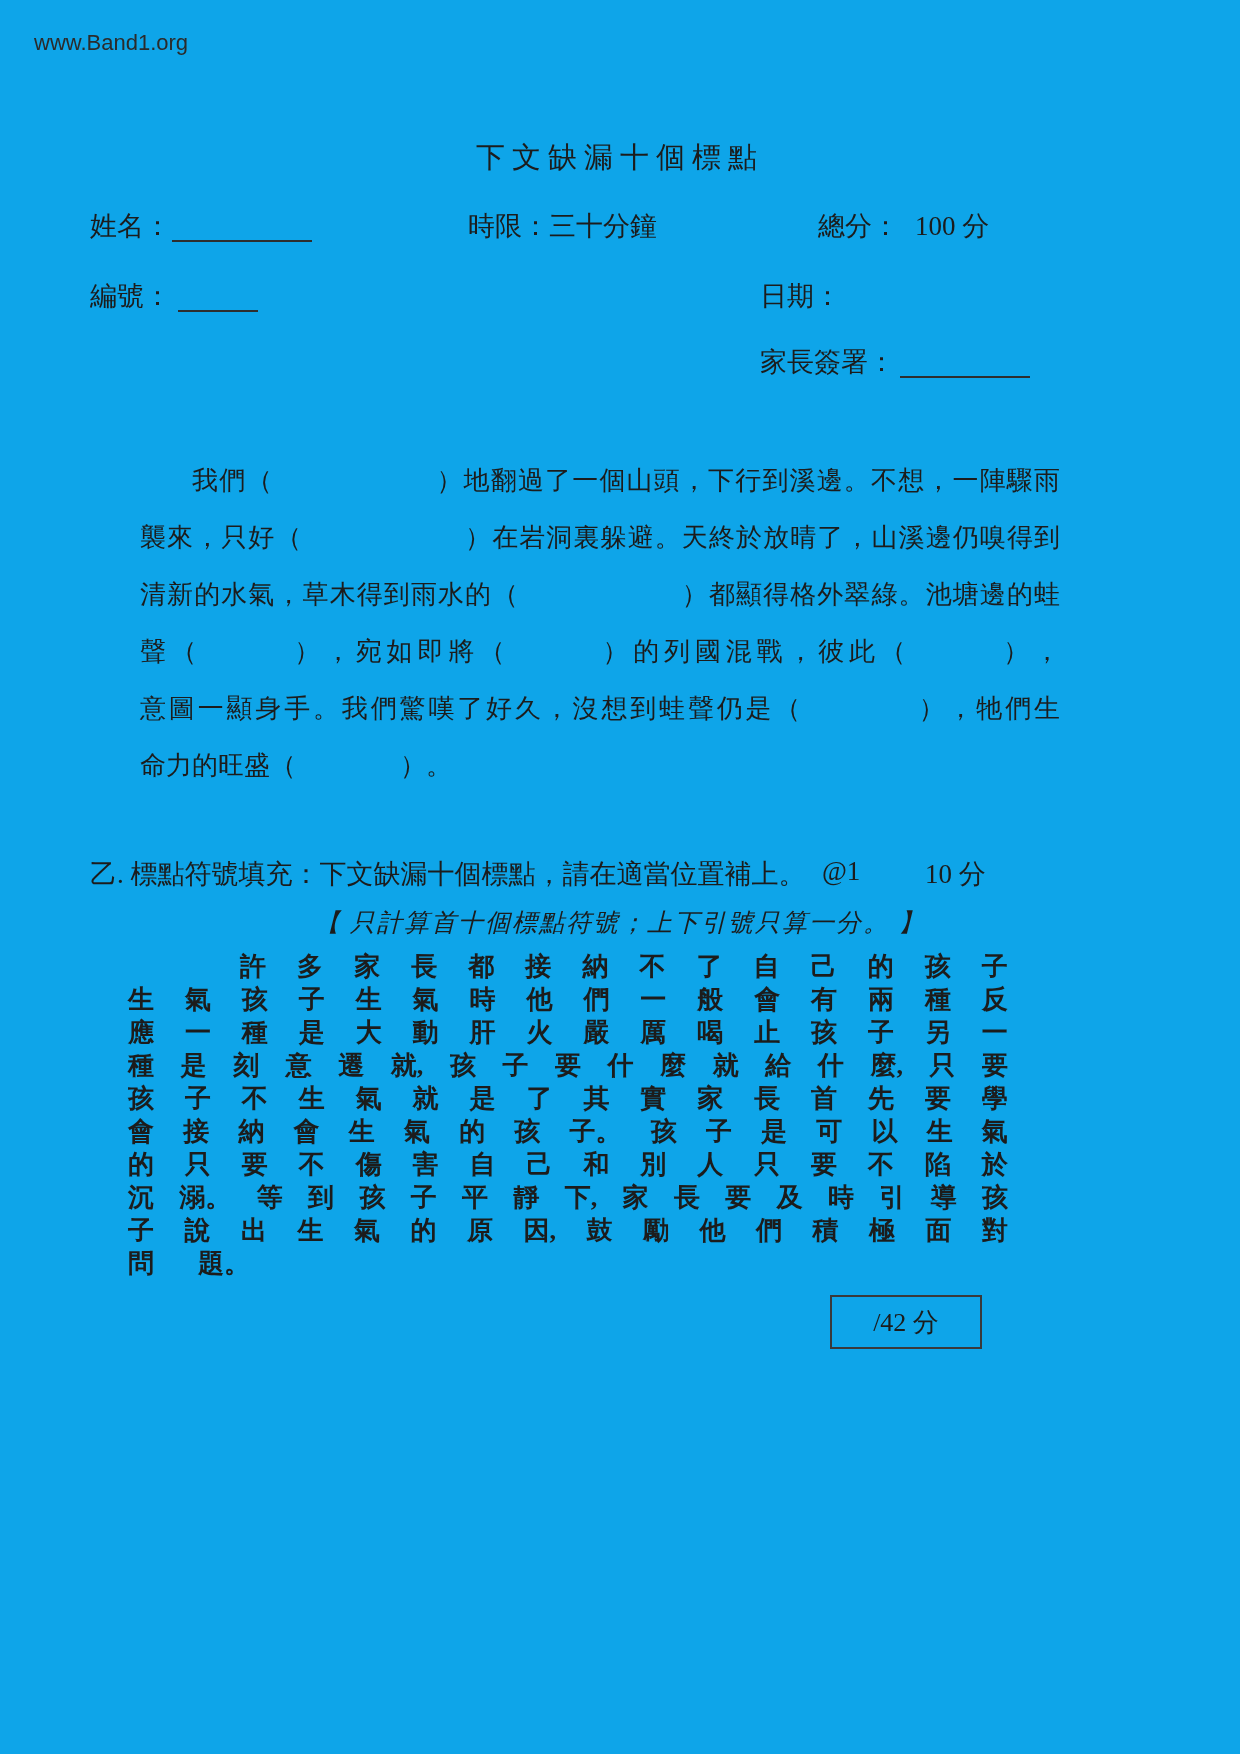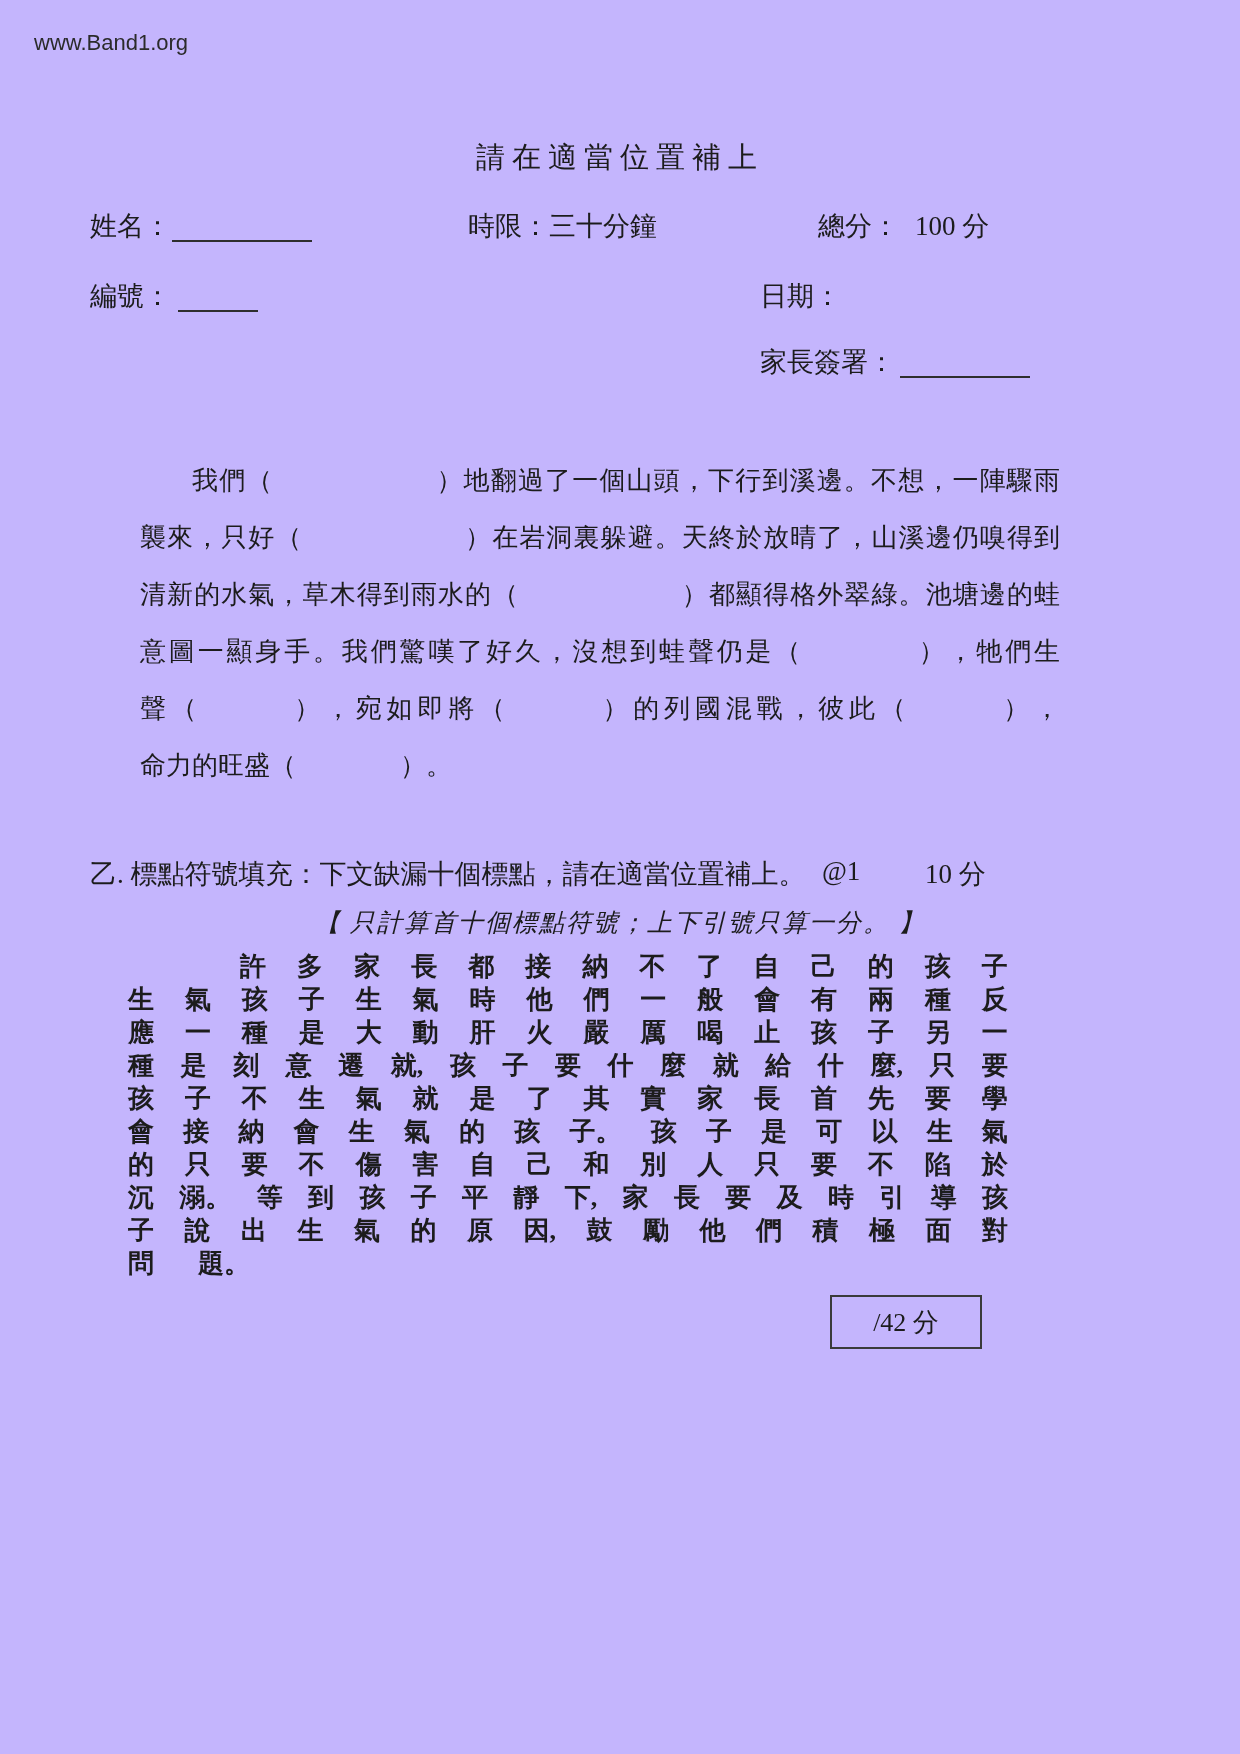--- a/index.html
+++ b/index.html
@@ -1,21 +1,21 @@
 <!DOCTYPE html>
 <html><head>
 <meta charset="utf-8">
 <style>
   * { margin:0; padding:0; box-sizing:border-box; }
   html,body { background:#e9e9e9; }
   .page {
     position:relative;
     width:1240px; height:1754px;
     margin:0 auto;
-    background:#c4b5fd;
+    background:#0ea5e9;
     font-family:"Liberation Serif","DejaVu Serif",serif;
     color:#1c1c1c;
     overflow:hidden;
   }
   .abs { position:absolute; }
   .watermark { left:34px; top:30px; font-size:22px; color:#2b2b2b; font-family:"Liberation Sans","DejaVu Sans",sans-serif; }
   .title { left:0; top:138px; width:100%; text-align:center; font-size:29px; letter-spacing:7px; }
 
   .label { font-size:27px; }
   .blank { display:inline-block; border-bottom:2px solid #2e2e2e; vertical-align:bottom; }
@@ -60,21 +60,21 @@
   }
   .footer { left:0; top:1438px; width:100%; text-align:center; font-size:24px; letter-spacing:3px; }
 </style>
 </head>
 <body>
 
 <div class="page">
 
   <div class="abs watermark">www.Band1.org</div>
 
-  <div class="abs title">請在適當位置補上</div>
+  <div class="abs title">下文缺漏十個標點</div>
 
   <div class="abs row-name" style="left:0; width:100%; height:40px;">
     <span class="abs label" style="left:90px; top:0;">姓名：</span>
     <span class="abs blank" style="left:172px; top:4px; width:140px; height:30px;"></span>
     <span class="abs label" style="left:468px; top:0;">時限：三十分鐘</span>
     <span class="abs label" style="left:818px; top:0;">總分：</span>
     <span class="abs label" style="left:915px; top:0;">100 分</span>
   </div>
 
   <div class="abs row-number" style="left:0; width:100%; height:40px;">
@@ -86,22 +86,22 @@
   <div class="abs row-sign" style="left:0; width:100%; height:40px;">
     <span class="abs label" style="left:760px; top:0;">家長簽署：</span>
     <span class="abs blank" style="left:900px; top:4px; width:130px; height:30px;"></span>
   </div>
 
 
   <div class="abs fill-body">
     <div class="fill-line first">我們（　　　　　　）地翻過了一個山頭，下行到溪邊。不想，一陣驟雨</div>
     <div class="fill-line">襲來，只好（　　　　　　）在岩洞裏躲避。天終於放晴了，山溪邊仍嗅得到</div>
     <div class="fill-line">清新的水氣，草木得到雨水的（　　　　　　）都顯得格外翠綠。池塘邊的蛙</div>
+    <div class="fill-line">聲（　　　），宛如即將（　　　）的列國混戰，彼此（　　　），</div>
     <div class="fill-line">意圖一顯身手。我們驚嘆了好久，沒想到蛙聲仍是（　　　　），牠們生</div>
-    <div class="fill-line">聲（　　　），宛如即將（　　　）的列國混戰，彼此（　　　），</div>
     <div class="fill-line last">命力的旺盛（　　　　）。</div>
   </div>
 
   <div class="abs" style="left:0; top:856px; width:100%; height:40px;">
     <span class="abs sec-heading" style="left:90px; top:0;">乙. 標點符號填充：下文缺漏十個標點，請在適當位置補上。</span>
     <span class="abs marks" style="left:822px; top:0;">@1</span>
     <span class="abs marks" style="left:925px; top:0;">10 分</span>
   </div>
 
   <div class="abs note-line">【 只計算首十個標點符號；上下引號只算一分。 】</div>

